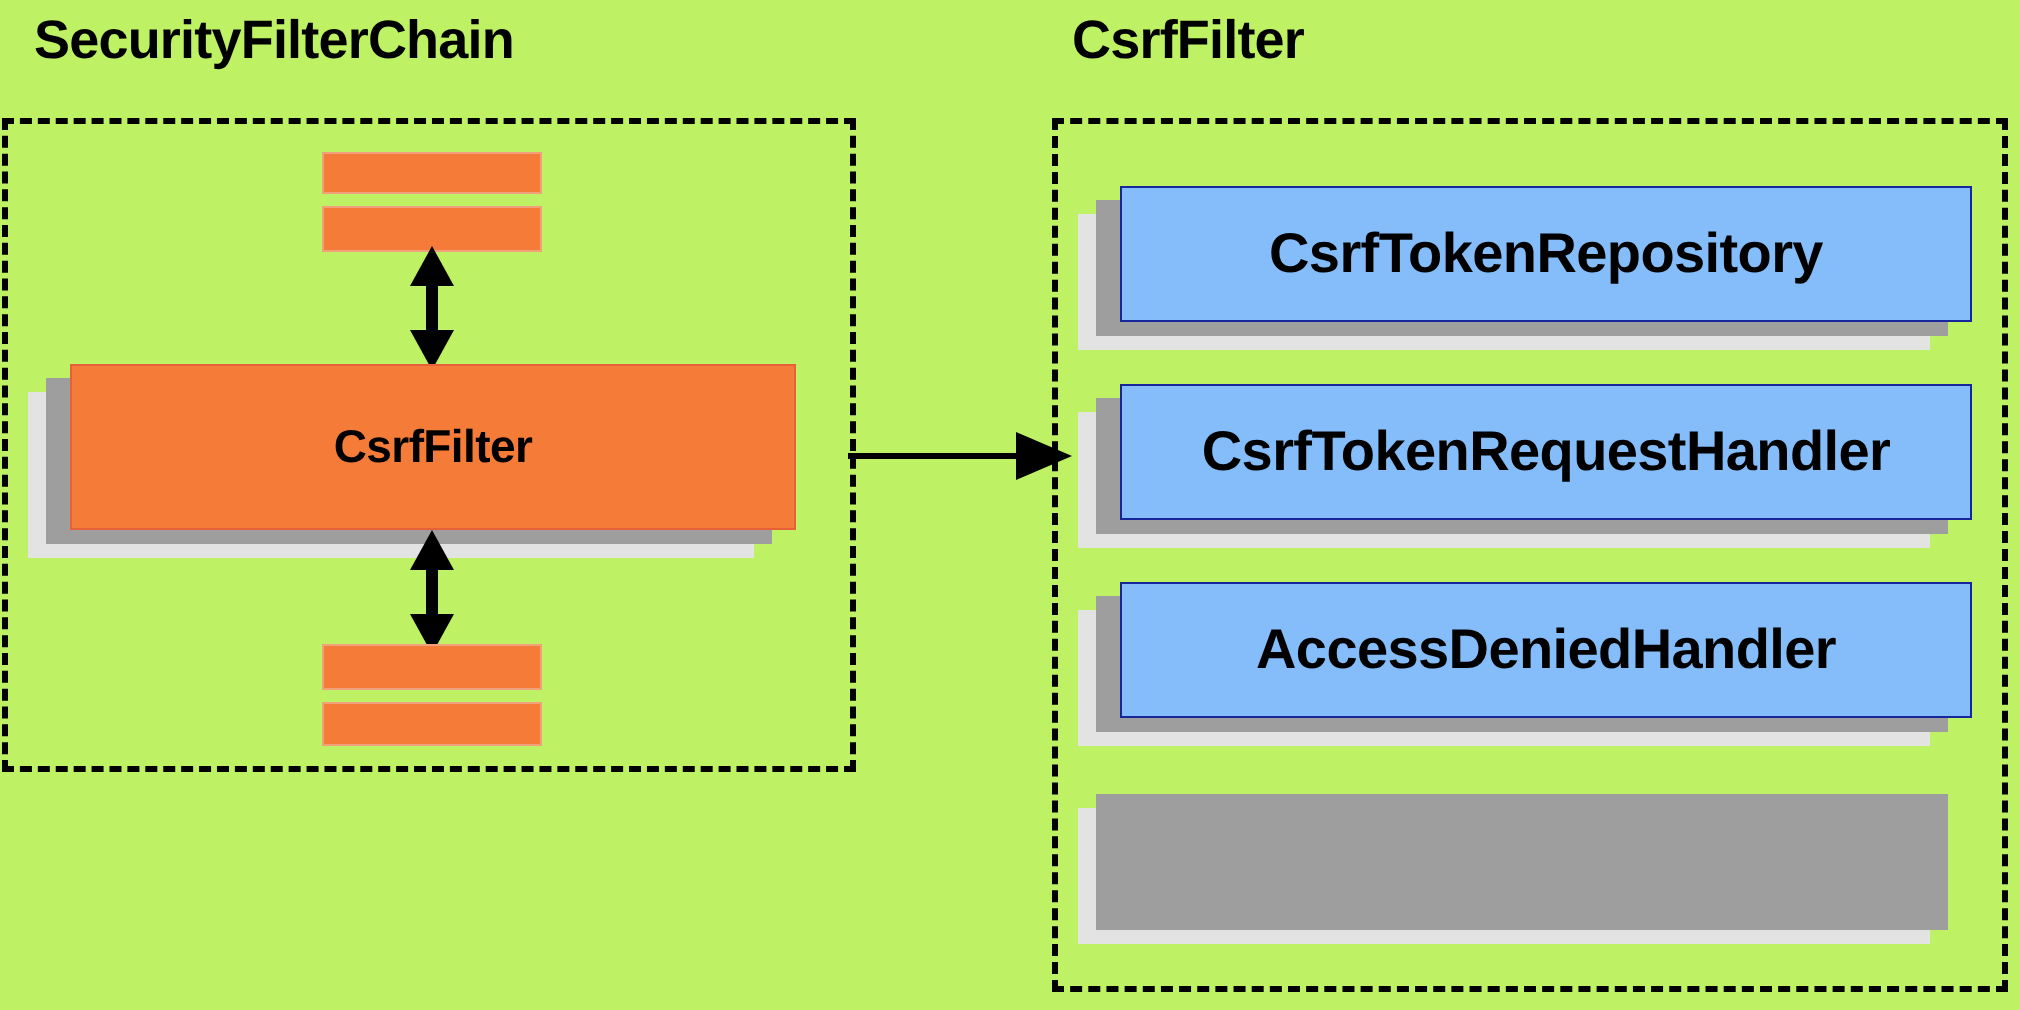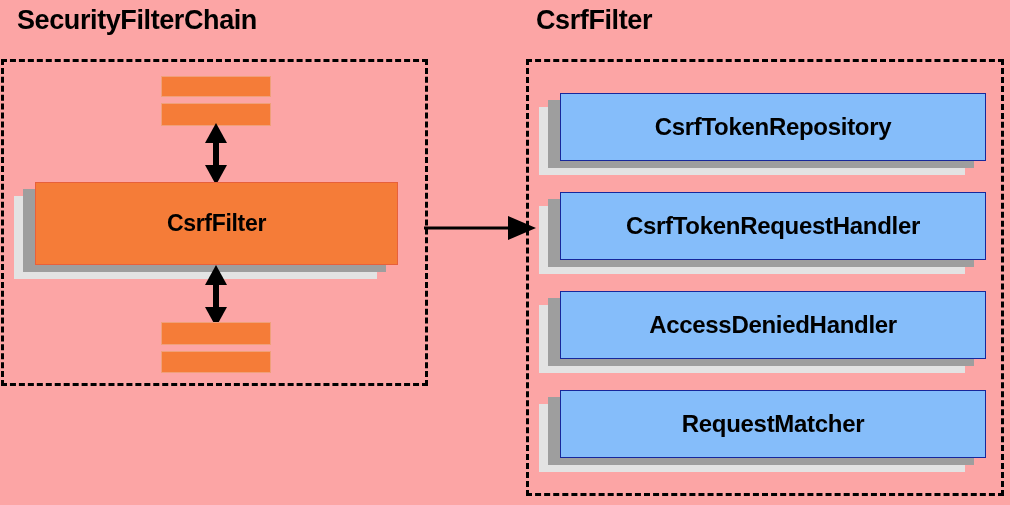--- a/index.html
+++ b/index.html
@@ -8,21 +8,21 @@
     padding: 0;
     background: #ffffff;
   }
   body {
     font-family: "Liberation Sans", sans-serif;
   }
   #canvas {
     position: relative;
     width: 1010px;
     height: 505px;
-    background: #fca5a5;
+    background: #bef264;
     overflow: hidden;
   }
 
   
   .panel-title {
     position: absolute;
     font-size: 27px;
     font-weight: bold;
     color: #000000;
     letter-spacing: -0.4px;
@@ -71,21 +71,21 @@
   }
   .stack-box .layer-front.orange {
     background: #f57c38;
     border-color: #e8603a;
   }
   .stack-box .layer-front.blue {
     background: #85bdfa;
     border-color: #17279b;
   }
   .box-label {
-    font-size: 24px;
+    font-size: 28px;
     font-weight: bold;
     color: #000000;
     letter-spacing: -0.3px;
     white-space: nowrap;
     line-height: 1;
   }
   .box-label.orange-label { font-size: 23px; }
 
   
   .filter-bar {
@@ -165,18 +165,15 @@
     <div class="layer layer-back" style="width:426px; height:68px;"></div>
     <div class="layer layer-mid" style="width:426px; height:68px;"></div>
     <div class="layer layer-front blue" style="width:426px; height:68px;">
       <span class="box-label">AccessDeniedHandler</span>
     </div>
   </div>
 
   <div class="stack-box" style="left:539px; top:390px; width:447px; height:82px;">
     <div class="layer layer-back" style="width:426px; height:68px;"></div>
     <div class="layer layer-mid" style="width:426px; height:68px;"></div>
-    <div class="layer layer-front blue" style="width:426px; height:68px;">
-      <span class="box-label">RequestMatcher</span>
-    </div>
   </div>
 
 </div>
 
 </body></html>

